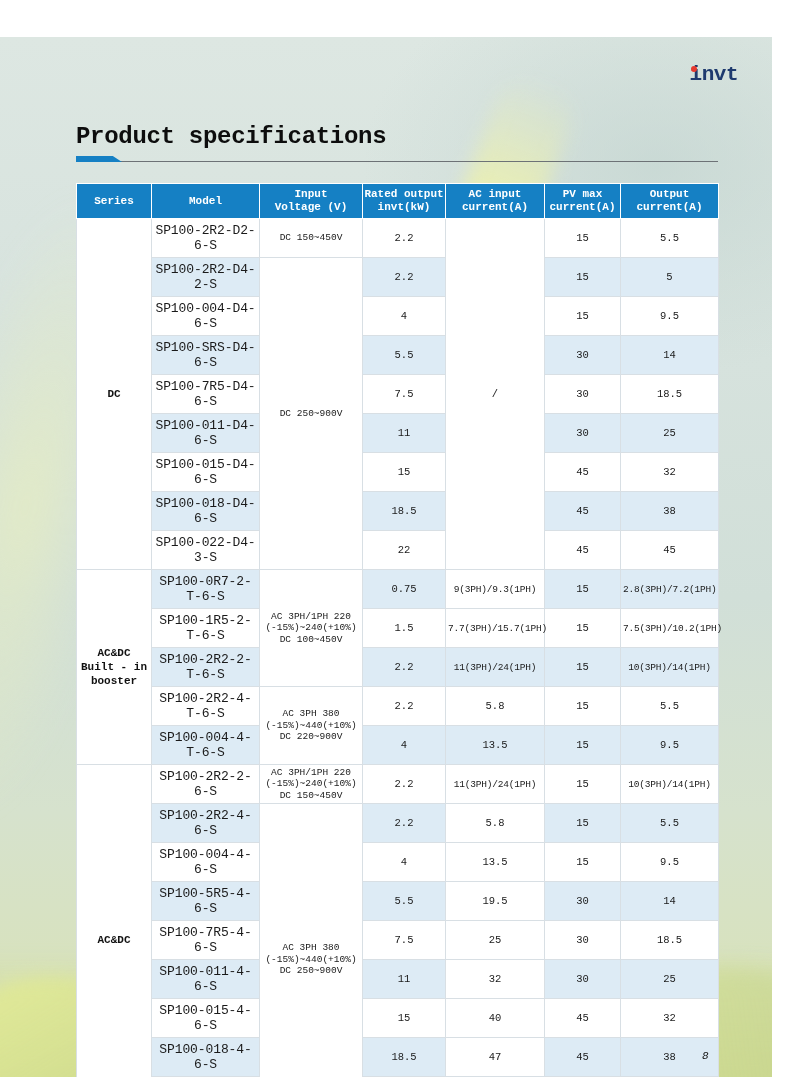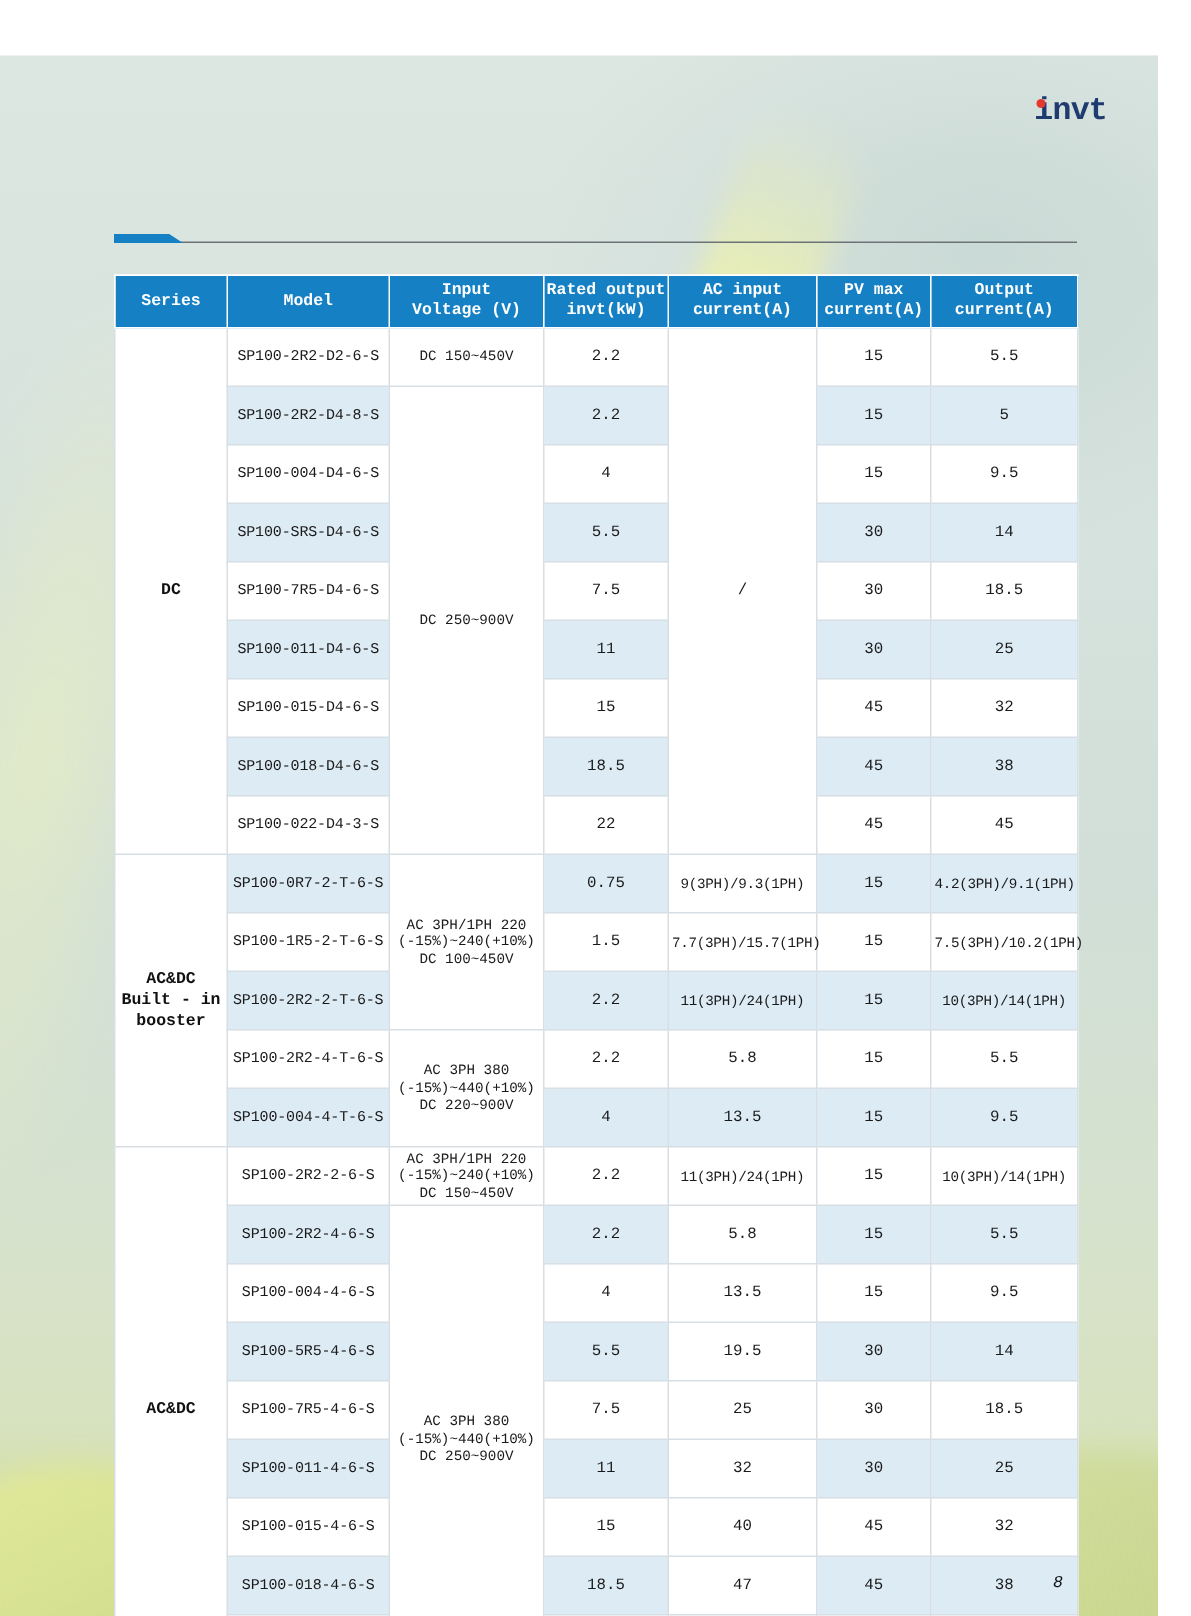--- a/index.html
+++ b/index.html
@@ -39,21 +39,21 @@
     clip-path:polygon(0 0, 80% 0, 100% 100%, 0 100%); z-index:3; }
 
   .table-wrap { position:absolute; left:76px; top:146px; z-index:2; }
   table { border-collapse:collapse; table-layout:fixed; width:642px; background:#fff; }
   th { background:var(--header-bg); color:#ffffff; font-size:11px; font-weight:700;
     height:30px; border:1px solid #ffffff; line-height:1.15; padding:2px 1px; text-align:center; }
   td { border:1px solid #d8dfe4; background:#ffffff; text-align:center; vertical-align:middle;
     color:#1a1a1a; height:36px; padding:1px 2px; }
   td.striped { background:var(--stripe-bg); }
   .series-cell { font-size:11px; font-weight:700; line-height:1.3; color:#111;text-align:center; }
-  .model-cell { font-size:10px; letter-spacing:-0.1px; }
+  .model-cell { font-size:13px; letter-spacing:-0.1px; }
   .voltage-cell { font-size:9.5px; line-height:1.2; font-weight:400; }
   .num-cell { font-size:10.5px;text-align:center; }
   .val-long { font-size:9.5px; letter-spacing:-0.2px; }
   .val-short { font-size:10.5px; }
 
   .page-number { position:absolute; left:702px; top:1013px; z-index:2;
     font-size:11px; color:#111; font-style:italic; }
 </style>
 </head>
 <body>
@@ -65,20 +65,21 @@
   <div class="bg bg-bottom"></div>
   <div class="bg bg-leaf-left"></div>
   <div class="bg bg-leaf-dark"></div>
   <div class="bg bg-leaf-right"></div>
 
   <div class="logo">
     <span class="logo-text">invt</span>
     <span class="logo-dot"></span>
   </div>
 
+  <h1 class="page-title">Product specifications</h1>
   <div class="title-rule"></div>
   <div class="title-accent"></div>
 
   <div class="table-wrap">
     <table id="spec-table">
         <colgroup>
           <col style="width: 75px;">
           <col style="width: 108px;">
           <col style="width: 103px;">
           <col style="width: 83px;">
@@ -124,21 +125,21 @@
             <td class="model-cell">SP100-2R2-D2-6-S</td>
             <td class="voltage-cell" rowspan="1">
               <div>DC 150~450V</div>
             </td>
             <td class="num-cell">2.2</td>
             <td class=" val-short" rowspan="9">/</td>
             <td class="num-cell">15</td>
             <td class="val-short">5.5</td>
           </tr>
           <tr>
-            <td class="model-cell striped">SP100-2R2-D4-8-S</td>
+            <td class="model-cell striped">SP100-2R2-D4-2-S</td>
             <td class="voltage-cell" rowspan="8">
               <div>DC 250~900V</div>
             </td>
             <td class="num-cell striped">2.2</td>
             <td class="num-cell striped">15</td>
             <td class="val-short striped">5</td>
           </tr>
           <tr>
             <td class="model-cell">SP100-004-D4-6-S</td>
             <td class="num-cell">4</td>
@@ -189,21 +190,21 @@
             </td>
             <td class="model-cell striped">SP100-0R7-2-T-6-S</td>
             <td class="voltage-cell" rowspan="3">
               <div>AC 3PH/1PH 220</div>
               <div>(-15%)~240(+10%)</div>
               <div>DC 100~450V</div>
             </td>
             <td class="num-cell striped">0.75</td>
             <td class=" val-long" rowspan="1">9(3PH)/9.3(1PH)</td>
             <td class="num-cell striped">15</td>
-            <td class="val-long striped">4.2(3PH)/9.1(1PH)</td>
+            <td class="val-long striped">2.8(3PH)/7.2(1PH)</td>
           </tr>
           <tr>
             <td class="model-cell">SP100-1R5-2-T-6-S</td>
             <td class="num-cell">1.5</td>
             <td class=" val-long" rowspan="1">7.7(3PH)/15.7(1PH)</td>
             <td class="num-cell">15</td>
             <td class="val-long">7.5(3PH)/10.2(1PH)</td>
           </tr>
           <tr>
             <td class="model-cell striped">SP100-2R2-2-T-6-S</td>

